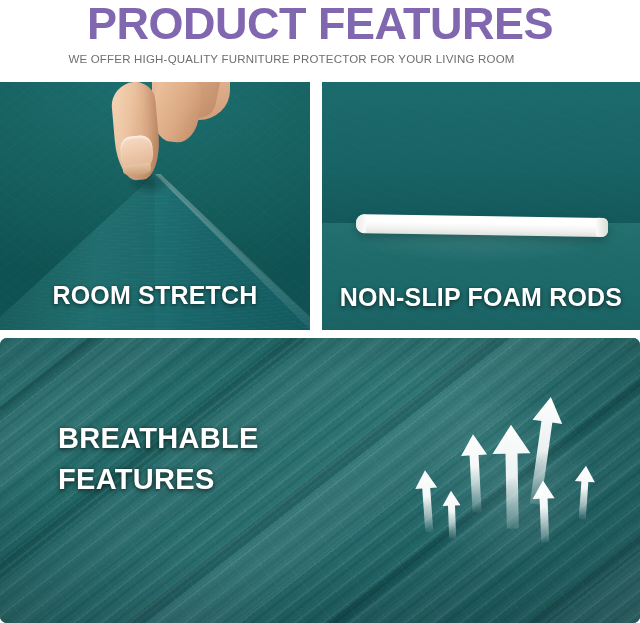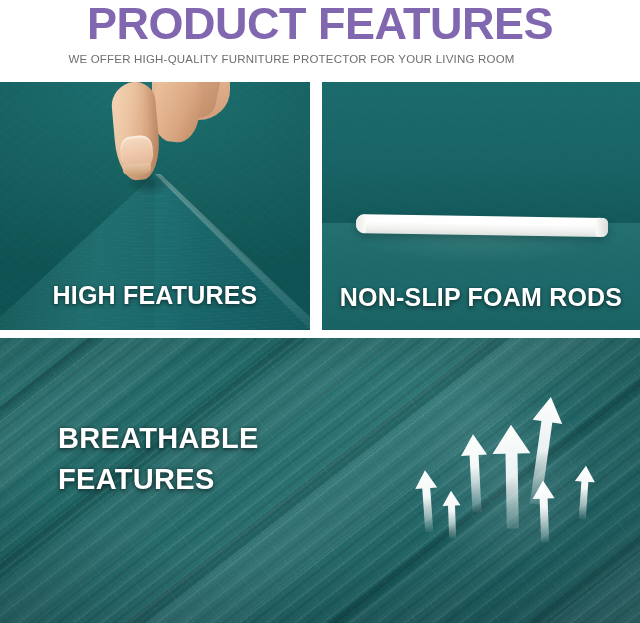--- a/index.html
+++ b/index.html
@@ -21,21 +21,21 @@
   .header-sub{
     position:absolute;left:0;top:52px;width:583px;text-align:center;
     font-size:11.5px;line-height:15px;font-weight:normal;letter-spacing:0.2px;
     color:#6f6f72;white-space:nowrap;
   }
 
   
   .panel{position:absolute;overflow:hidden;background:#156063;}
   .panel-a{left:0;top:82px;width:310px;height:248px;}
   .panel-b{left:322px;top:82px;width:318px;height:248px;}
-  .panel-c{left:0;top:338px;width:640px;height:285px;}
+  .panel-c{left:0;top:338px;width:640px;height:285px;border-radius:7px;}
 
   .fill{position:absolute;left:0;top:0;width:100%;height:100%;}
 
   
   .teal-a{
     background:
       radial-gradient(ellipse 120% 80% at 50% 0%, #1d6f70 0%, #16605f 55%, #0f5253 100%);
   }
   .teal-b-top{
     position:absolute;left:0;top:0;width:100%;height:58%;
@@ -257,21 +257,21 @@
     <div class="pinch-shadow"></div>
     <div class="hand">
       <div class="knuckle"></div>
       <div class="finger-back"></div>
       <div class="finger-mid"></div>
       <div class="finger-index"></div>
       <div class="nail"></div>
       <div class="nail-tip"></div>
     </div>
 
-    <div class="cap cap-a">HIGH FEATURES</div>
+    <div class="cap cap-a">ROOM STRETCH</div>
   </div>
 
   <div class="panel panel-b">
     <div class="teal-b-top"></div>
     <div class="teal-b-bot"></div>
     <div class="weave2"></div>
 
     <div class="rod-glow"></div>
     <div class="rod">
       <div class="rod-capL"></div>

